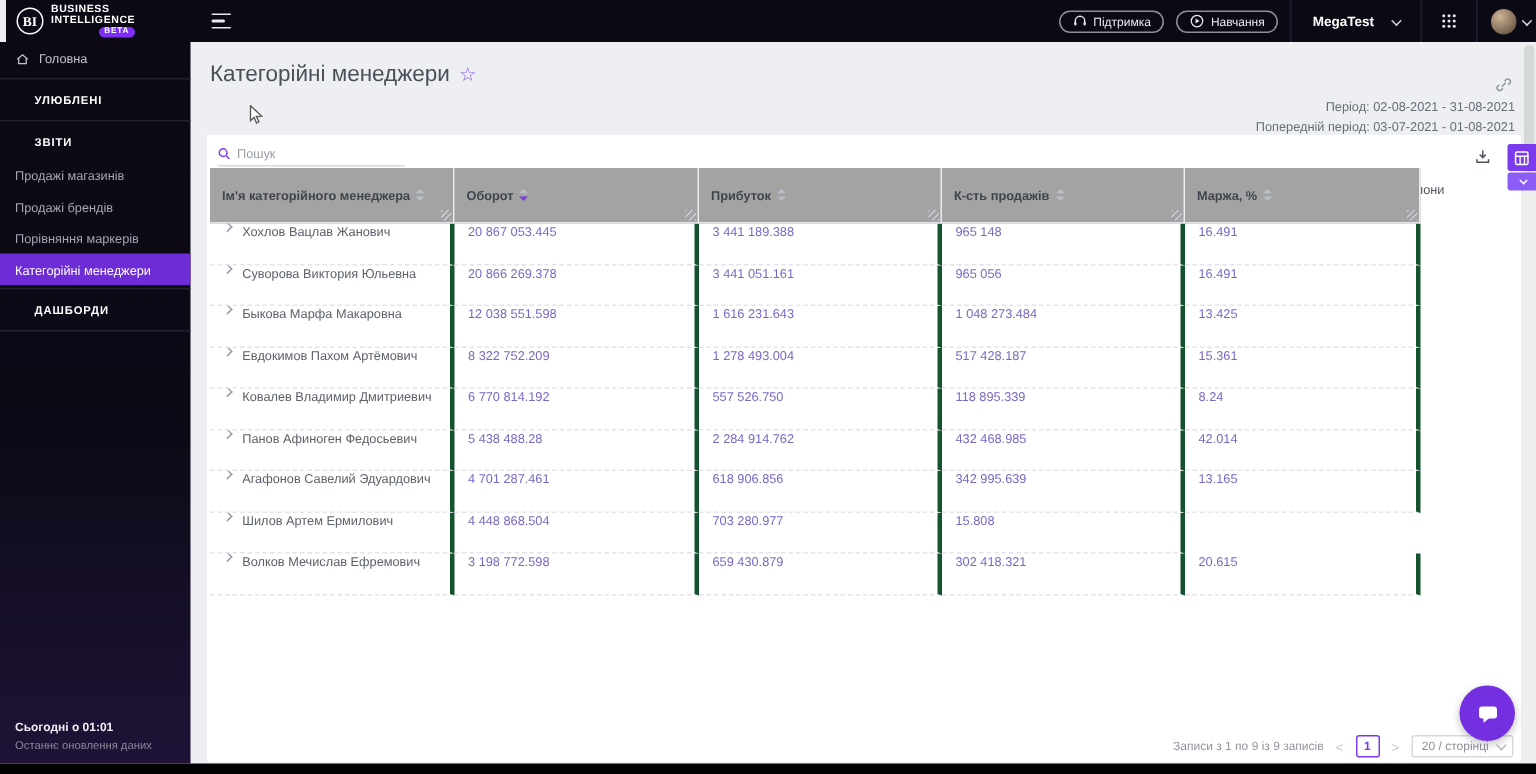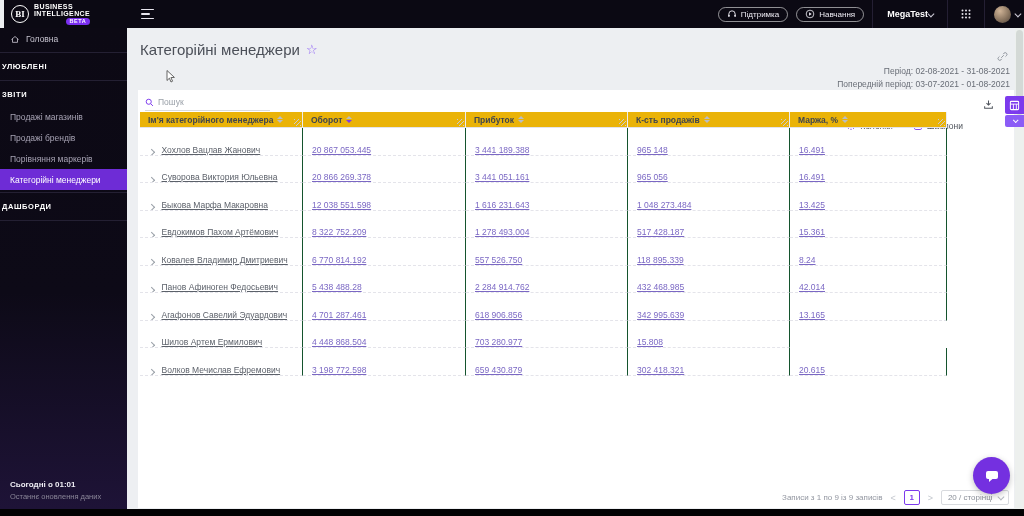--- a/index.html
+++ b/index.html
@@ -13,32 +13,32 @@
   .bi-circle { width:18px; height:18px; border:1.4px solid #fff; border-radius:50%; color:#fff; font-size:9px; font-weight:bold; display:flex; align-items:center; justify-content:center; font-family:"Liberation Serif","DejaVu Serif",serif; }
   .logo-text { display:flex; flex-direction:column; line-height:7px; }
   .logo-text .l1,.logo-text .l2 { color:#fff; font-size:7px; font-weight:bold; letter-spacing:.4px; }
   .beta { align-self:flex-end; background:#7b2ff2; color:#fff; font-size:5.5px; font-weight:bold; padding:0px 4px; border-radius:5px; margin-top:1px; letter-spacing:.5px; }
   .menu-fold { margin-left:10px; width:13px; height:11px; display:flex; flex-direction:column; justify-content:space-between; cursor:pointer; }
   .menu-fold i { display:block; height:1.4px; background:#e8e6ee; border-radius:1px; }
   .menu-fold i:nth-child(2){ width:70%; }
   .topbar-right { margin-left:auto; display:flex; align-items:center; height:28px; }
   .pill { display:flex; align-items:center; gap:4px; border:1px solid rgba(255,255,255,.55); border-radius:9px; height:15px; padding:0 8px; color:#eceaf2; font-size:8px; margin-right:8px; cursor:pointer; }
   .tb-sep { width:1px; height:28px; background:#241f33; }
-  .workspace { display:flex; align-items:center; gap:0; color:#fff; font-size:9px; font-weight:bold; padding:0 14px; cursor:pointer; }
+  .workspace { display:flex; align-items:center; gap:12px; color:#fff; font-size:9px; font-weight:bold; padding:0 14px; cursor:pointer; }
   .gridbtn { padding:0 12px; display:flex; align-items:center; cursor:pointer; }
   .account { display:flex; align-items:center; gap:4px; padding:0 9px; cursor:pointer; }
   .avatar { width:17px; height:17px; border-radius:50%; background:radial-gradient(circle at 35% 30%, #cfb396, #8a7560 55%, #4e4238); }
   .chev { display:inline-block; width:4.5px; height:4.5px; border-right:1.2px solid currentColor; border-bottom:1.2px solid currentColor; transform:rotate(45deg) translateY(-1px); }
   .topbar .chev { color:#cfccd8; }
 
   
   .sidebar { position:absolute; left:0; top:28px; width:127px; bottom:7px; background:linear-gradient(180deg,#0c0914 0%,#0d0a17 55%,#1e1337 100%); z-index:10; color:#c6c3cf; }
   .side-item { display:flex; align-items:center; gap:6px; padding:6px 10px; font-size:8.5px; cursor:pointer; }
   .side-div { height:1px; background:#242033; margin:2px 0; }
-  .side-sec { padding:7px 2px; font-size:7.5px; font-weight:bold; color:#fff; letter-spacing:.6px; }
+  .side-sec { padding:7px 23px; font-size:7.5px; font-weight:bold; color:#fff; letter-spacing:.6px; }
   .side-group { display:flex; align-items:center; gap:6px; padding:7px 10px; font-size:8.5px; font-weight:bold; color:#fff; cursor:pointer; }
   .side-group .chev { color:#fff; transform:rotate(45deg); }
   .side-sub { padding:5.5px 10px; font-size:8.5px; color:#a7a3b4; cursor:pointer; white-space:nowrap; }
   .side-sub.active { background:#6e2cd6; color:#fff; }
   .side-footer { position:absolute; left:10px; bottom:8px; }
   .side-footer .t { font-size:8px; font-weight:bold; color:#efeef4; }
   .side-footer .c { font-size:7.5px; color:#8a8698; margin-top:3px; }
 
   
   .main { position:absolute; left:127px; top:28px; right:0; bottom:7px; background:#edeff2; overflow:hidden; }
@@ -58,28 +58,28 @@
   .search { display:flex; align-items:center; gap:4px; width:125px; border-bottom:1px solid #d8dade; padding-bottom:3px; }
   .search input { border:none; outline:none; font-size:8.5px; color:#555; width:100px; font-family:inherit; background:transparent; }
   .search input::placeholder { color:#9aa0a8; }
   .tool-right { margin-left:auto; display:flex; align-items:center; gap:20px; }
   .tool-btn { display:flex; align-items:center; gap:4px; font-size:8.5px; color:#4f545c; cursor:pointer;margin-top:44px; }
   .dl-btn { cursor:pointer; display:flex; margin-right:4px; }
 
   
   .table { position:absolute; left:2px; top:22px; width:807px; }
   .thead,.trow { display:grid; grid-template-columns:163px 163px 162px 162px 157px; }
-  .th { position:relative; display:flex; align-items:center; gap:4px; height:16px; padding:0 8px; font-size:8.5px; font-weight:bold; color:#3f454e; border-right:1px solid #ececf1; border-bottom:1px solid #e3e3ea; cursor:pointer; background:#eab308; }
+  .th { position:relative; display:flex; align-items:center; gap:4px; height:37px; padding:0 8px; font-size:8.5px; font-weight:bold; color:#3f454e; border-right:1px solid #ececf1; border-bottom:1px solid #e3e3ea; cursor:pointer; background:#a3a3a3; }
   .th .resize { position:absolute; right:1px; bottom:1px; width:7px; height:7px; background:repeating-linear-gradient(135deg,#c9ccd4 0 1px,transparent 1px 3px); }
   .sort { display:flex; flex-direction:column; gap:1.5px; }
   .cu { width:0; height:0; border-left:3px solid transparent; border-right:3px solid transparent; border-bottom:3.5px solid #b9bdc6; }
   .cd { width:0; height:0; border-left:3px solid transparent; border-right:3px solid transparent; border-top:3.5px solid #b9bdc6; }
   .cd.on { border-top-color:#7c3aed; }
   .trow { height:27.5px; }
-  .td { display:flex; align-items:flex-end; padding:0 9px; font-size:8.5px; border-right:1px solid #14532d; border-bottom:1px dashed #e4e4ea; overflow:hidden; white-space:nowrap;text-decoration:underline; }
+  .td { display:flex; align-items:flex-start; padding:0 9px; font-size:8.5px; border-right:3px solid #14532d; border-bottom:1px dashed #e4e4ea; overflow:hidden; white-space:nowrap; }
   .td.name { gap:8px; color:#5c616a; }
   .td.num { color:#7b68c4; }
   .rchev { display:inline-block; width:4.5px; height:4.5px; border-right:1.2px solid #9aa0a8; border-bottom:1.2px solid #9aa0a8; transform:rotate(-45deg); cursor:pointer; flex:none; }
 
   
   .pagination { position:absolute; right:5px; bottom:3px; display:flex; align-items:center; gap:8px; font-size:8px; color:#9296a0; }
   .pg-arrow { color:#c2c6cd; font-size:9px; cursor:pointer; }
   .pg-num { min-width:16px; height:15px; border:1px solid #7c3aed; border-radius:2px; color:#7c3aed; font-weight:bold; display:flex; align-items:center; justify-content:center; cursor:pointer; }
   .pg-size { height:15px; border:1px solid #d8dade; border-radius:2px; display:flex; align-items:center; gap:5px; padding:0 6px; cursor:pointer; color:#8a8f98; }
   .pg-size .chev { color:#b6bac2; }

